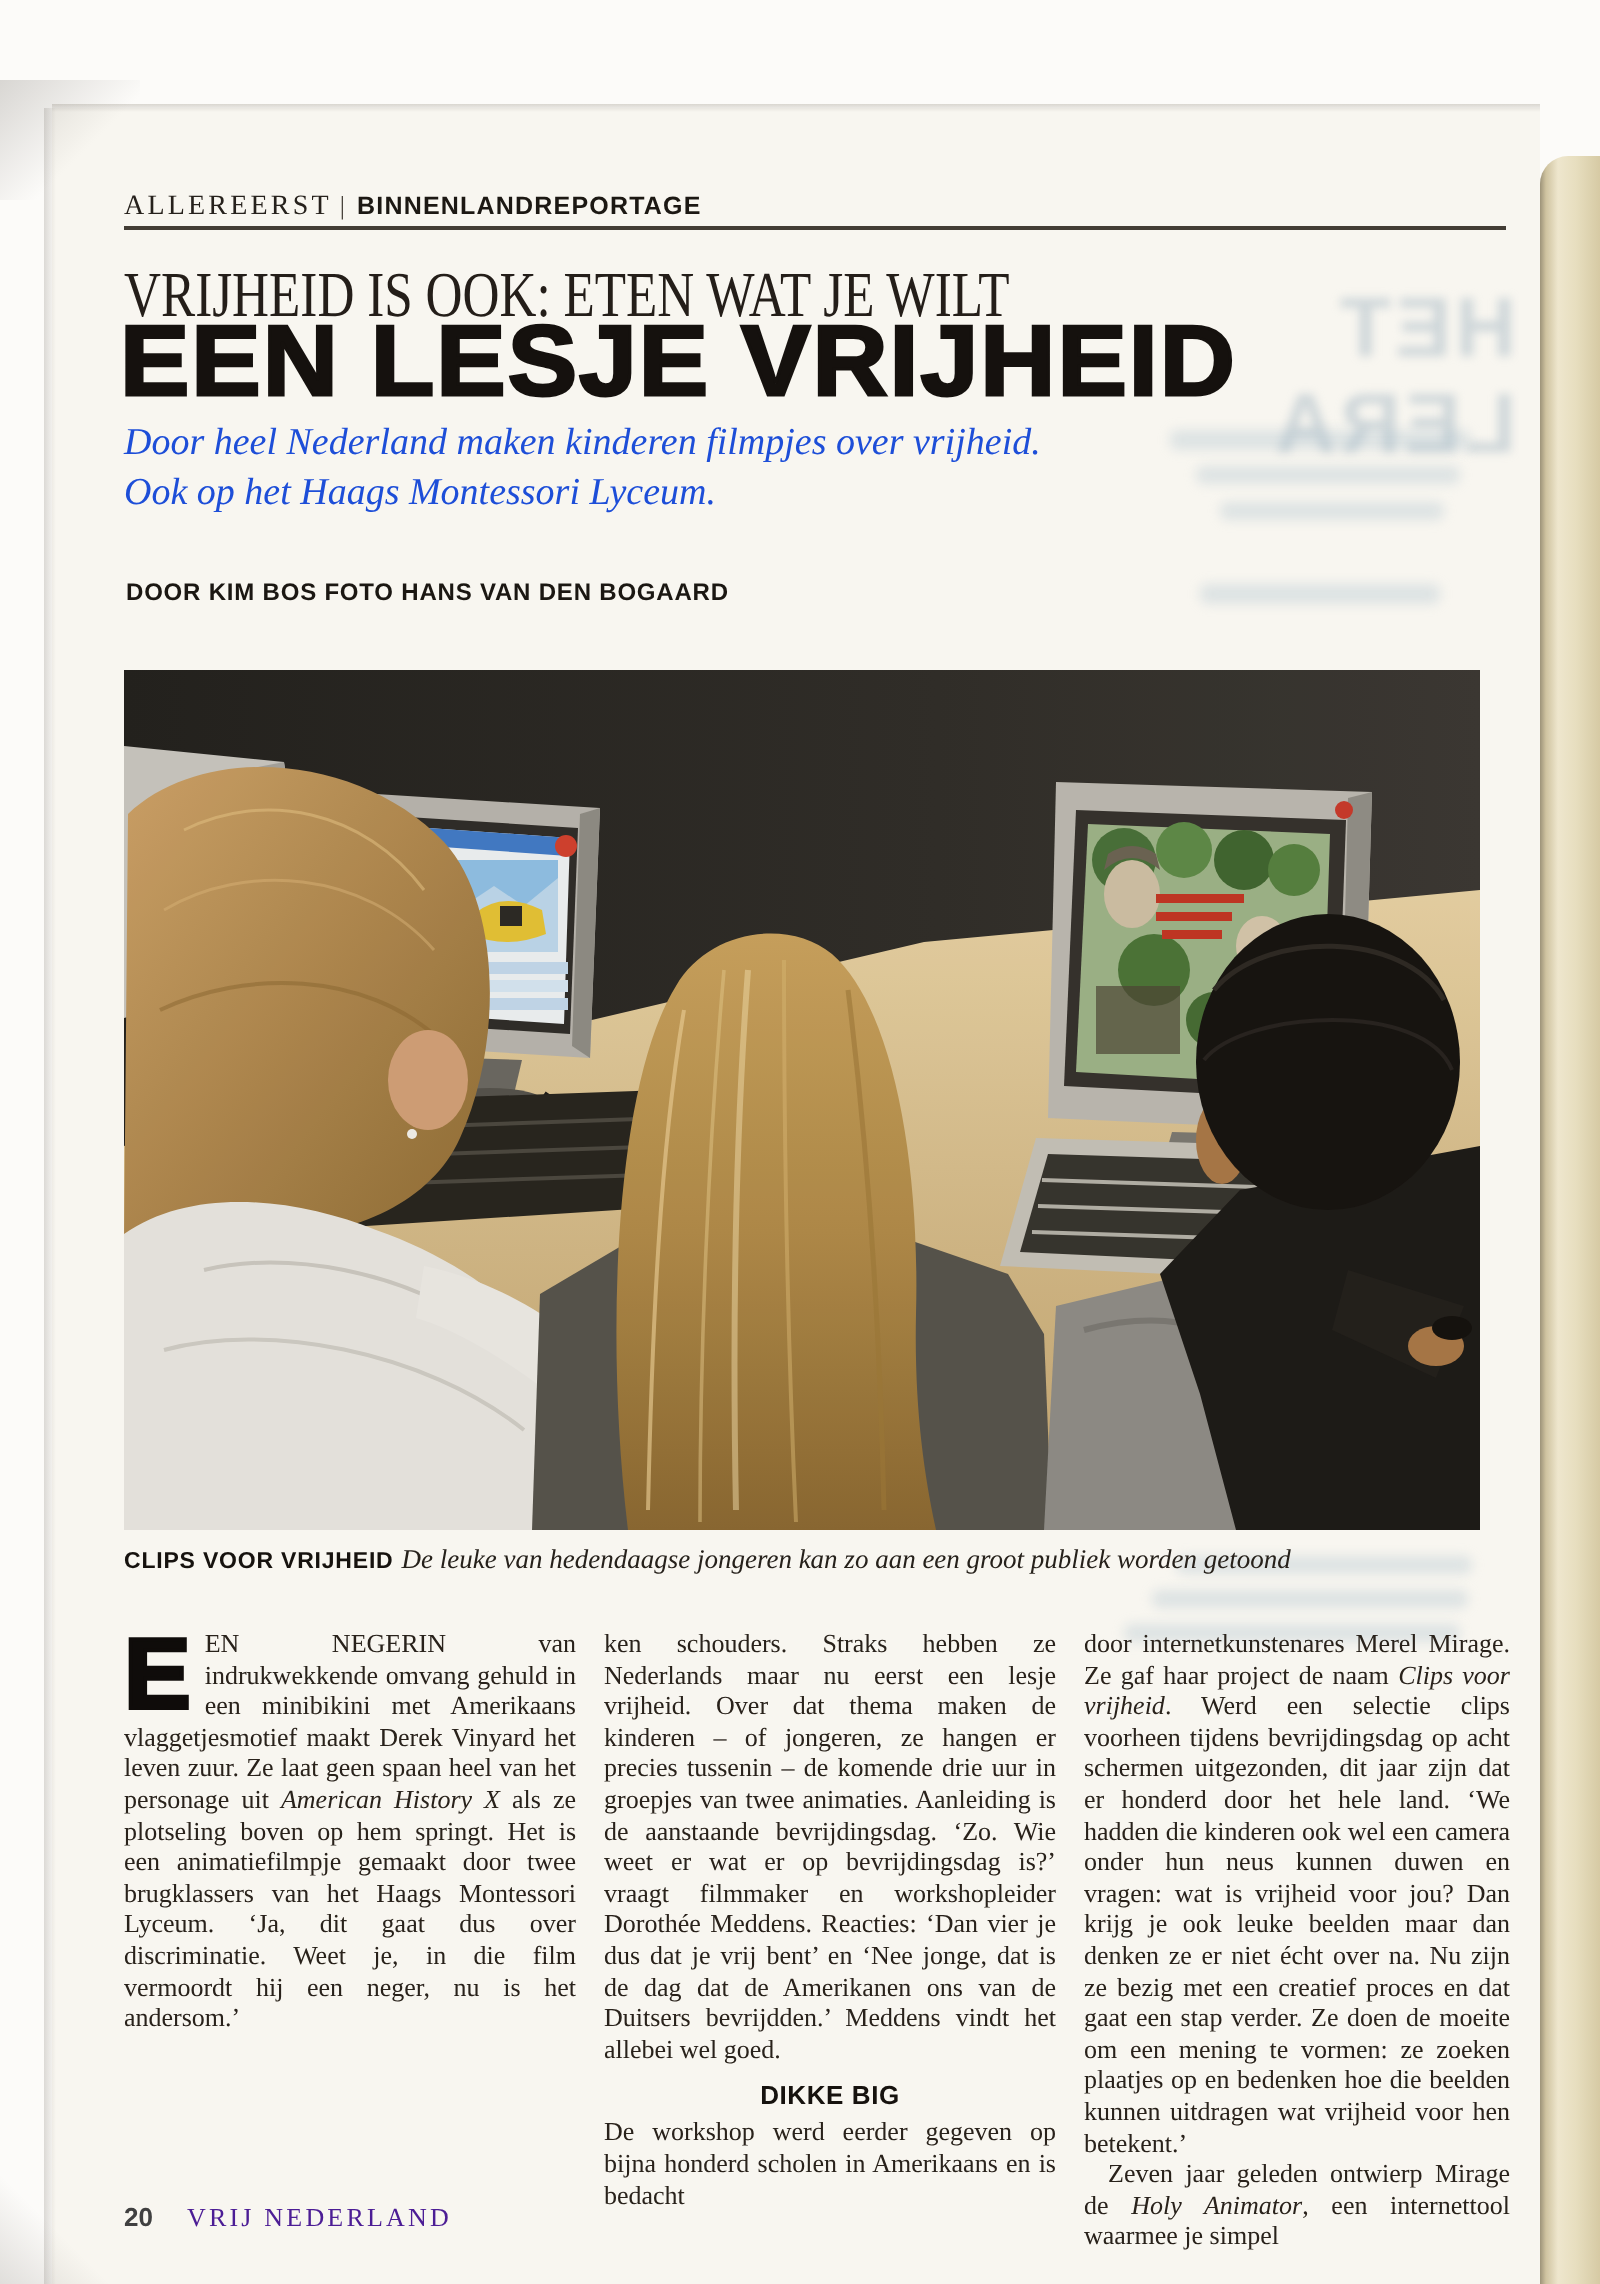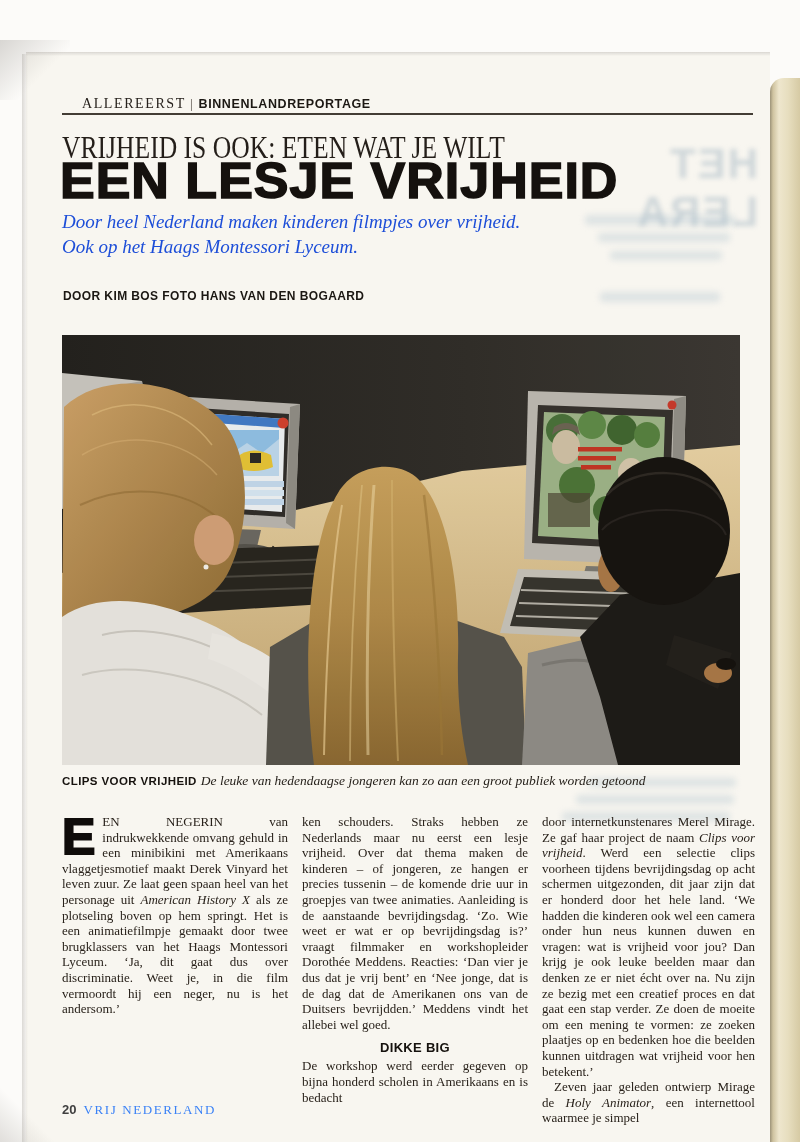--- a/index.html
+++ b/index.html
@@ -13,21 +13,21 @@
     background:linear-gradient(90deg,rgba(180,176,170,.45),rgba(248,246,240,0));}
   .corner-shadow{position:absolute;left:0;top:40px;width:70px;height:60px;
     background:linear-gradient(135deg,rgba(150,146,140,.35),rgba(255,255,255,0) 60%);}
   .bottom-corner{position:absolute;left:0;top:1075px;width:55px;height:67px;
     background:linear-gradient(225deg,rgba(248,246,240,0) 55%,rgba(160,156,150,.3));}
   
   .next-page-edge{position:absolute;right:0;top:78px;width:30px;height:1064px;
     background:linear-gradient(90deg,#9d9379 0,#cfc3a0 3px,#eee6cd 9px,#e7debf 60%,#d6caa4 100%);
     border-top-left-radius:14px;}
   
-  .kicker{position:absolute;left:62px;top:94px;white-space:nowrap;color:#26211c;margin-left:20px;}
+  .kicker{position:absolute;left:62px;top:94px;white-space:nowrap;color:#26211c;}
   .kicker .section{font:14px "Liberation Serif",serif;letter-spacing:1.6px;}
   .kicker .sep{font:13px "Liberation Serif",serif;color:#4a443d;padding:0 6px 0 4px;}
   .kicker .category{font:bold 12.5px "Liberation Sans",sans-serif;letter-spacing:.6px;color:#1c1813;}
   .kicker-rule{position:absolute;left:62px;top:113px;width:691px;height:2px;background:#433d35;}
   
   .overline{position:absolute;left:62px;top:129px;font:32px "Liberation Serif",serif;
     color:#241e19;letter-spacing:0;transform:scaleX(.8);transform-origin:left top;white-space:nowrap;}
   .headline{position:absolute;left:60px;top:156px;font:bold 52px/52px "Liberation Sans",sans-serif;
     color:#15110e;-webkit-text-stroke:1.6px #15110e;letter-spacing:1px;white-space:nowrap;
     transform:scaleY(.96);transform-origin:left top;}
@@ -51,21 +51,21 @@
   .col p{margin:0;}
   .col .indent{text-indent:12px;}
   .dropcap{float:left;font:900 50px/41px "Liberation Sans",sans-serif;color:#0f0c0a;
     padding:3px 7px 0 0;-webkit-text-stroke:2px #0f0c0a;}
   .subhead{font:bold 13px "Liberation Sans",sans-serif;color:#16120e;letter-spacing:.3px;
     margin:8px 0 3px 0 !important;text-align:center;}
   .c1{left:62px;} .c2{left:302px;} .c3{left:542px;width:213px;}
   
   .footer{position:absolute;left:62px;top:1100px;white-space:nowrap;}
   .footer .pagenum{font:bold 13px "Liberation Sans",sans-serif;color:#404040;}
-  .footer .mag{font:13px "Liberation Serif",serif;letter-spacing:1.6px;color:#3b82f6;padding-left:7px;}
+  .footer .mag{font:13px "Liberation Serif",serif;letter-spacing:1.6px;color:#4c1d95;padding-left:17px;}
 </style>
 </head>
 <body>
 
 <div class="canvas">
   <div class="page"></div>
   <div class="page-top-edge"></div>
   <div class="page-left-edge"></div>
   <div class="corner-shadow"></div>
   <div class="bottom-corner"></div>

